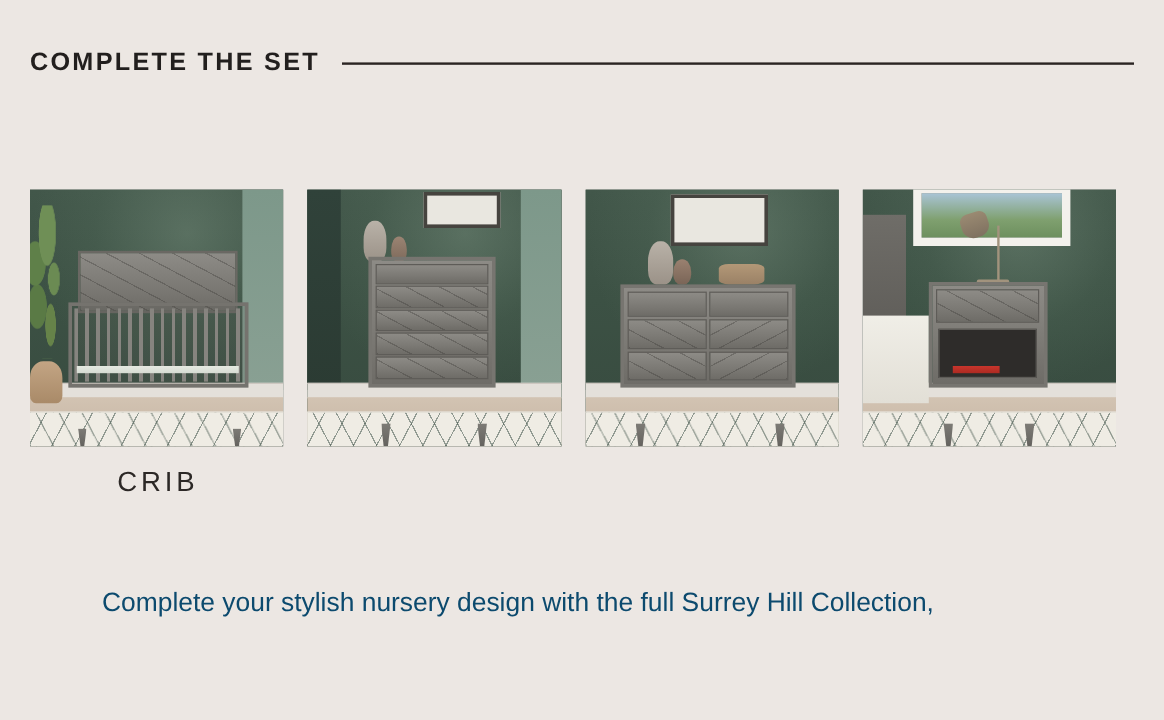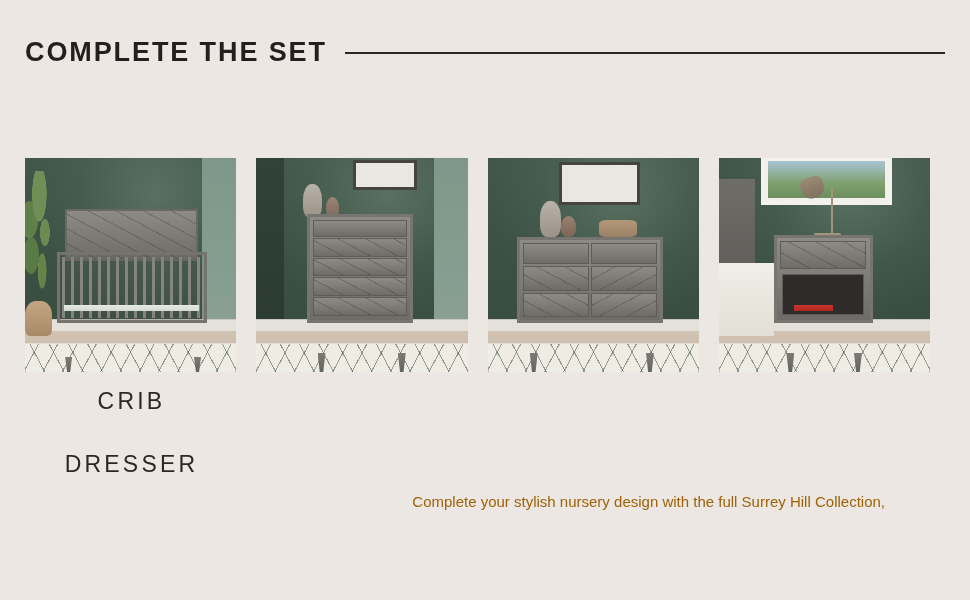--- a/index.html
+++ b/index.html
@@ -20,21 +20,21 @@
     position: absolute;
     left: 25px;
     top: 36px;
     width: 920px;
     height: 32px;
     display: flex;
     align-items: center;
     gap: 18px;
   }
   .header-title {
-    font-size: 27px;
+    font-size: 21px;
     font-weight: 700;
     letter-spacing: 1.9px;
     color: #221f1e;
     white-space: nowrap;
     font-family: "Liberation Sans", sans-serif;
   }
   .header-rule {
     flex: 1;
     height: 2px;
     background: #2b2523;
@@ -261,25 +261,25 @@
     color: #2c2826;
     white-space: nowrap;
   }
 
   
   .description {
     position: absolute;
     left: 85px;
     top: 488px;
     width: 800px;
-    text-align: right;
-    font-size: 15px;
+    text-align: left;
+    font-size: 22px;
     font-weight: 300;
     line-height: 27px;
-    color: #a16207;
+    color: #0c4a6e;
   }
   .description span { display: block; }
 </style>
 </head>
 <body>
 
 <div class="header">
   <div class="header-title">COMPLETE THE SET</div>
   <div class="header-rule"></div>
 </div>
@@ -407,18 +407,17 @@
         </div>
       </div>
       <div class="leg" style="left:32%;height:9%;width:8px;"></div>
       <div class="leg" style="left:64%;height:9%;width:8px;"></div>
     </div>
   </div>
 </div>
 
 <div class="labels">
   <div class="label">CRIB</div>
-  <div class="label">DRESSER</div>
 </div>
 
 <div class="description">
   <span>Complete your stylish nursery design with the full Surrey Hill Collection,</span>
 </div>
 
 </body></html>

